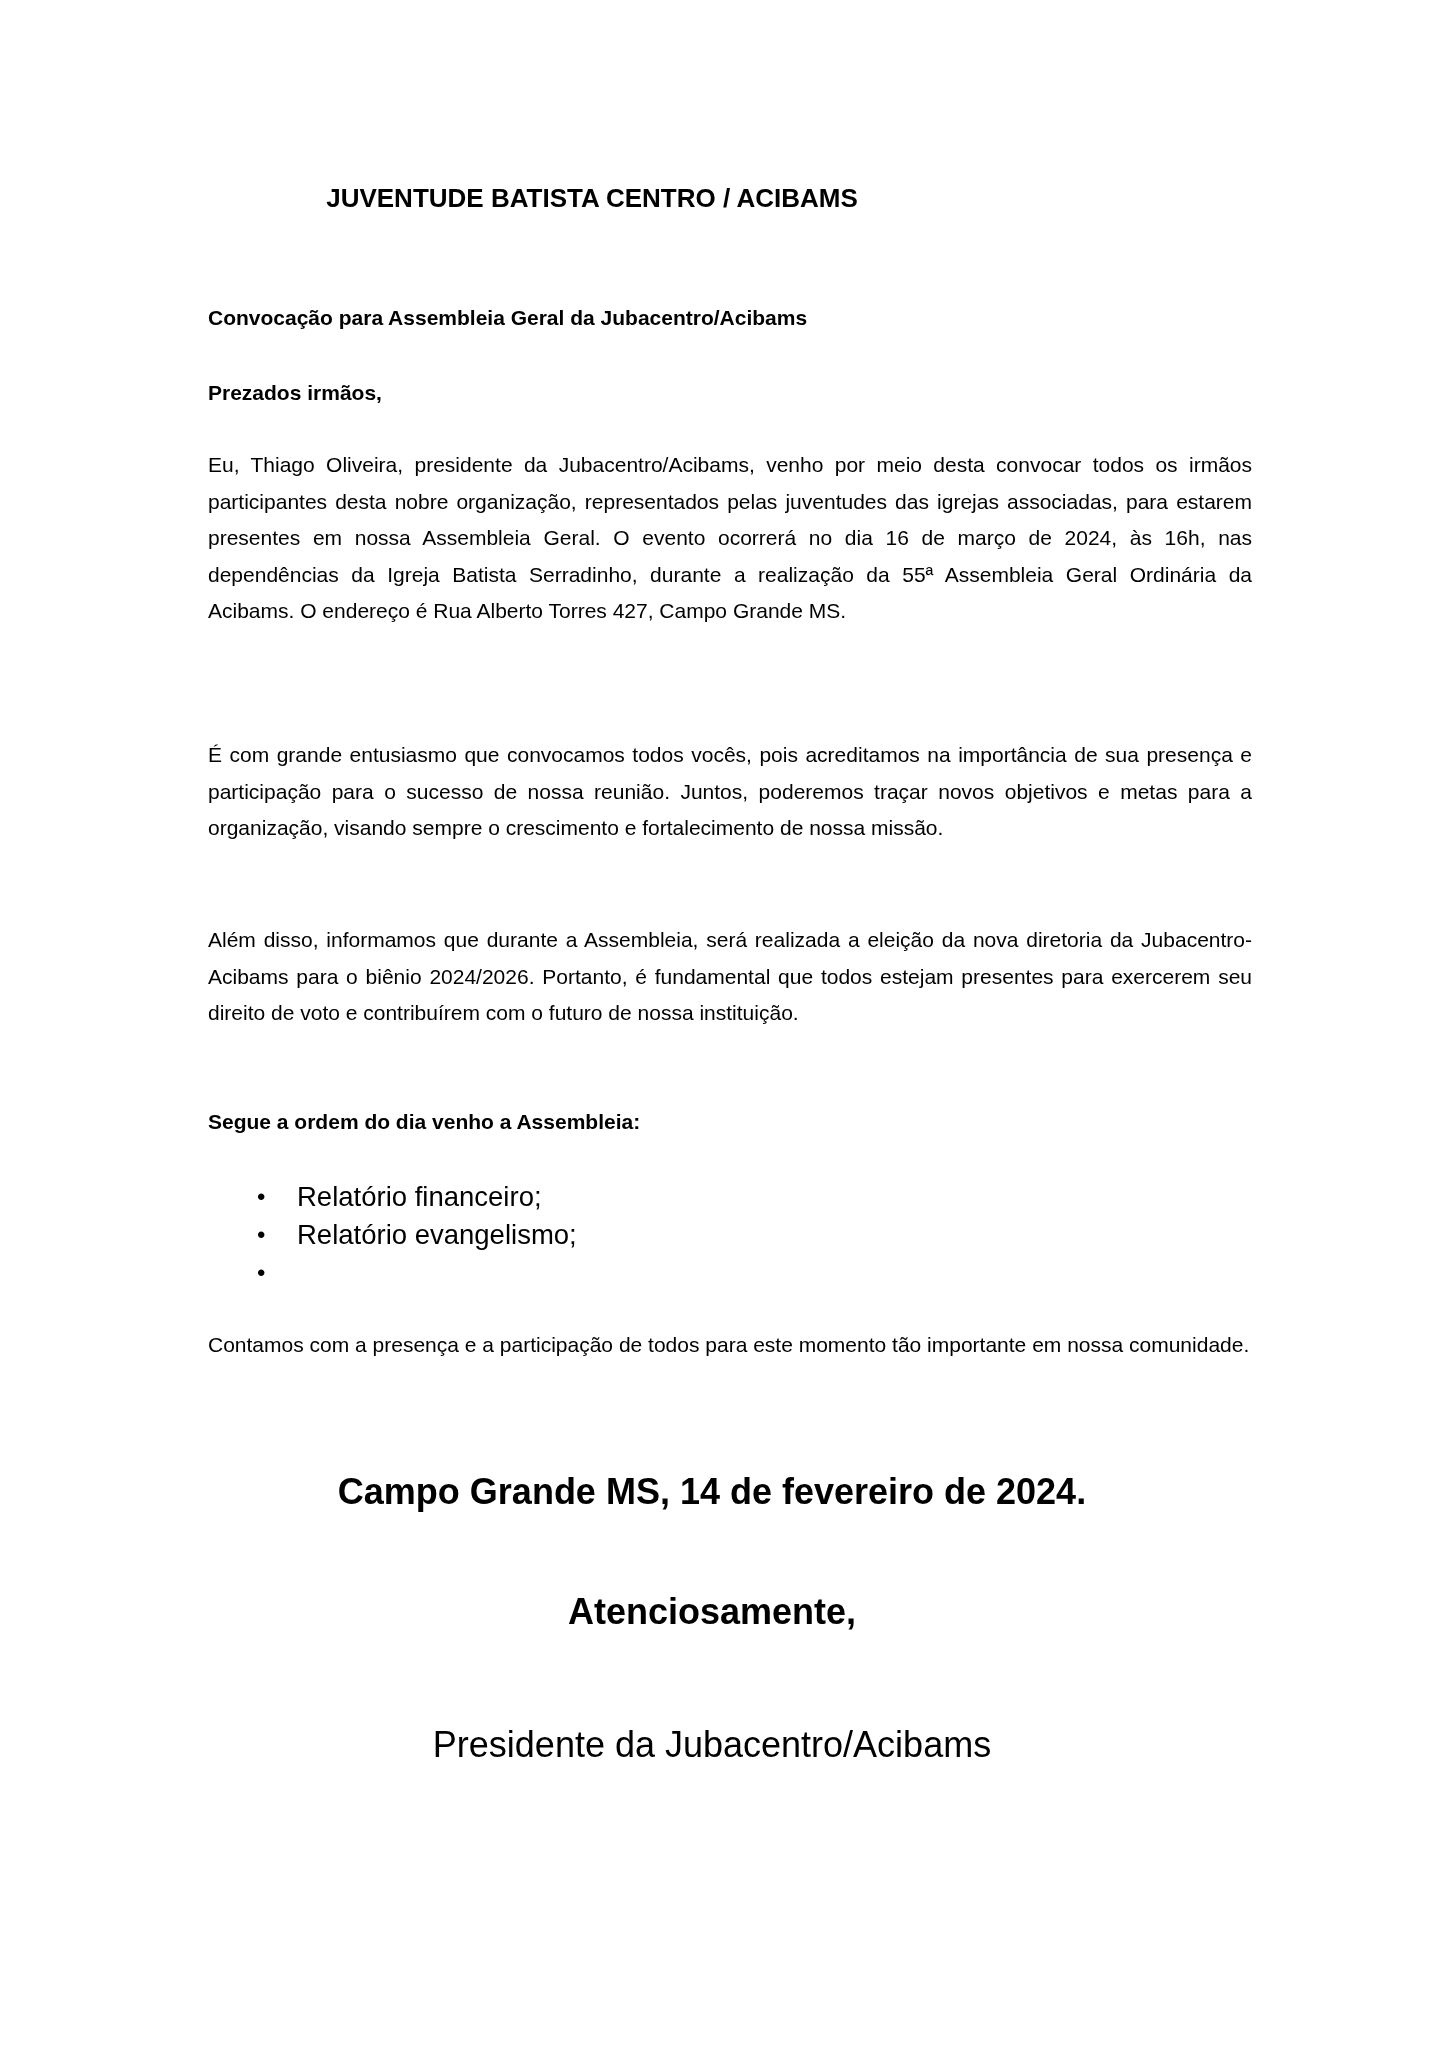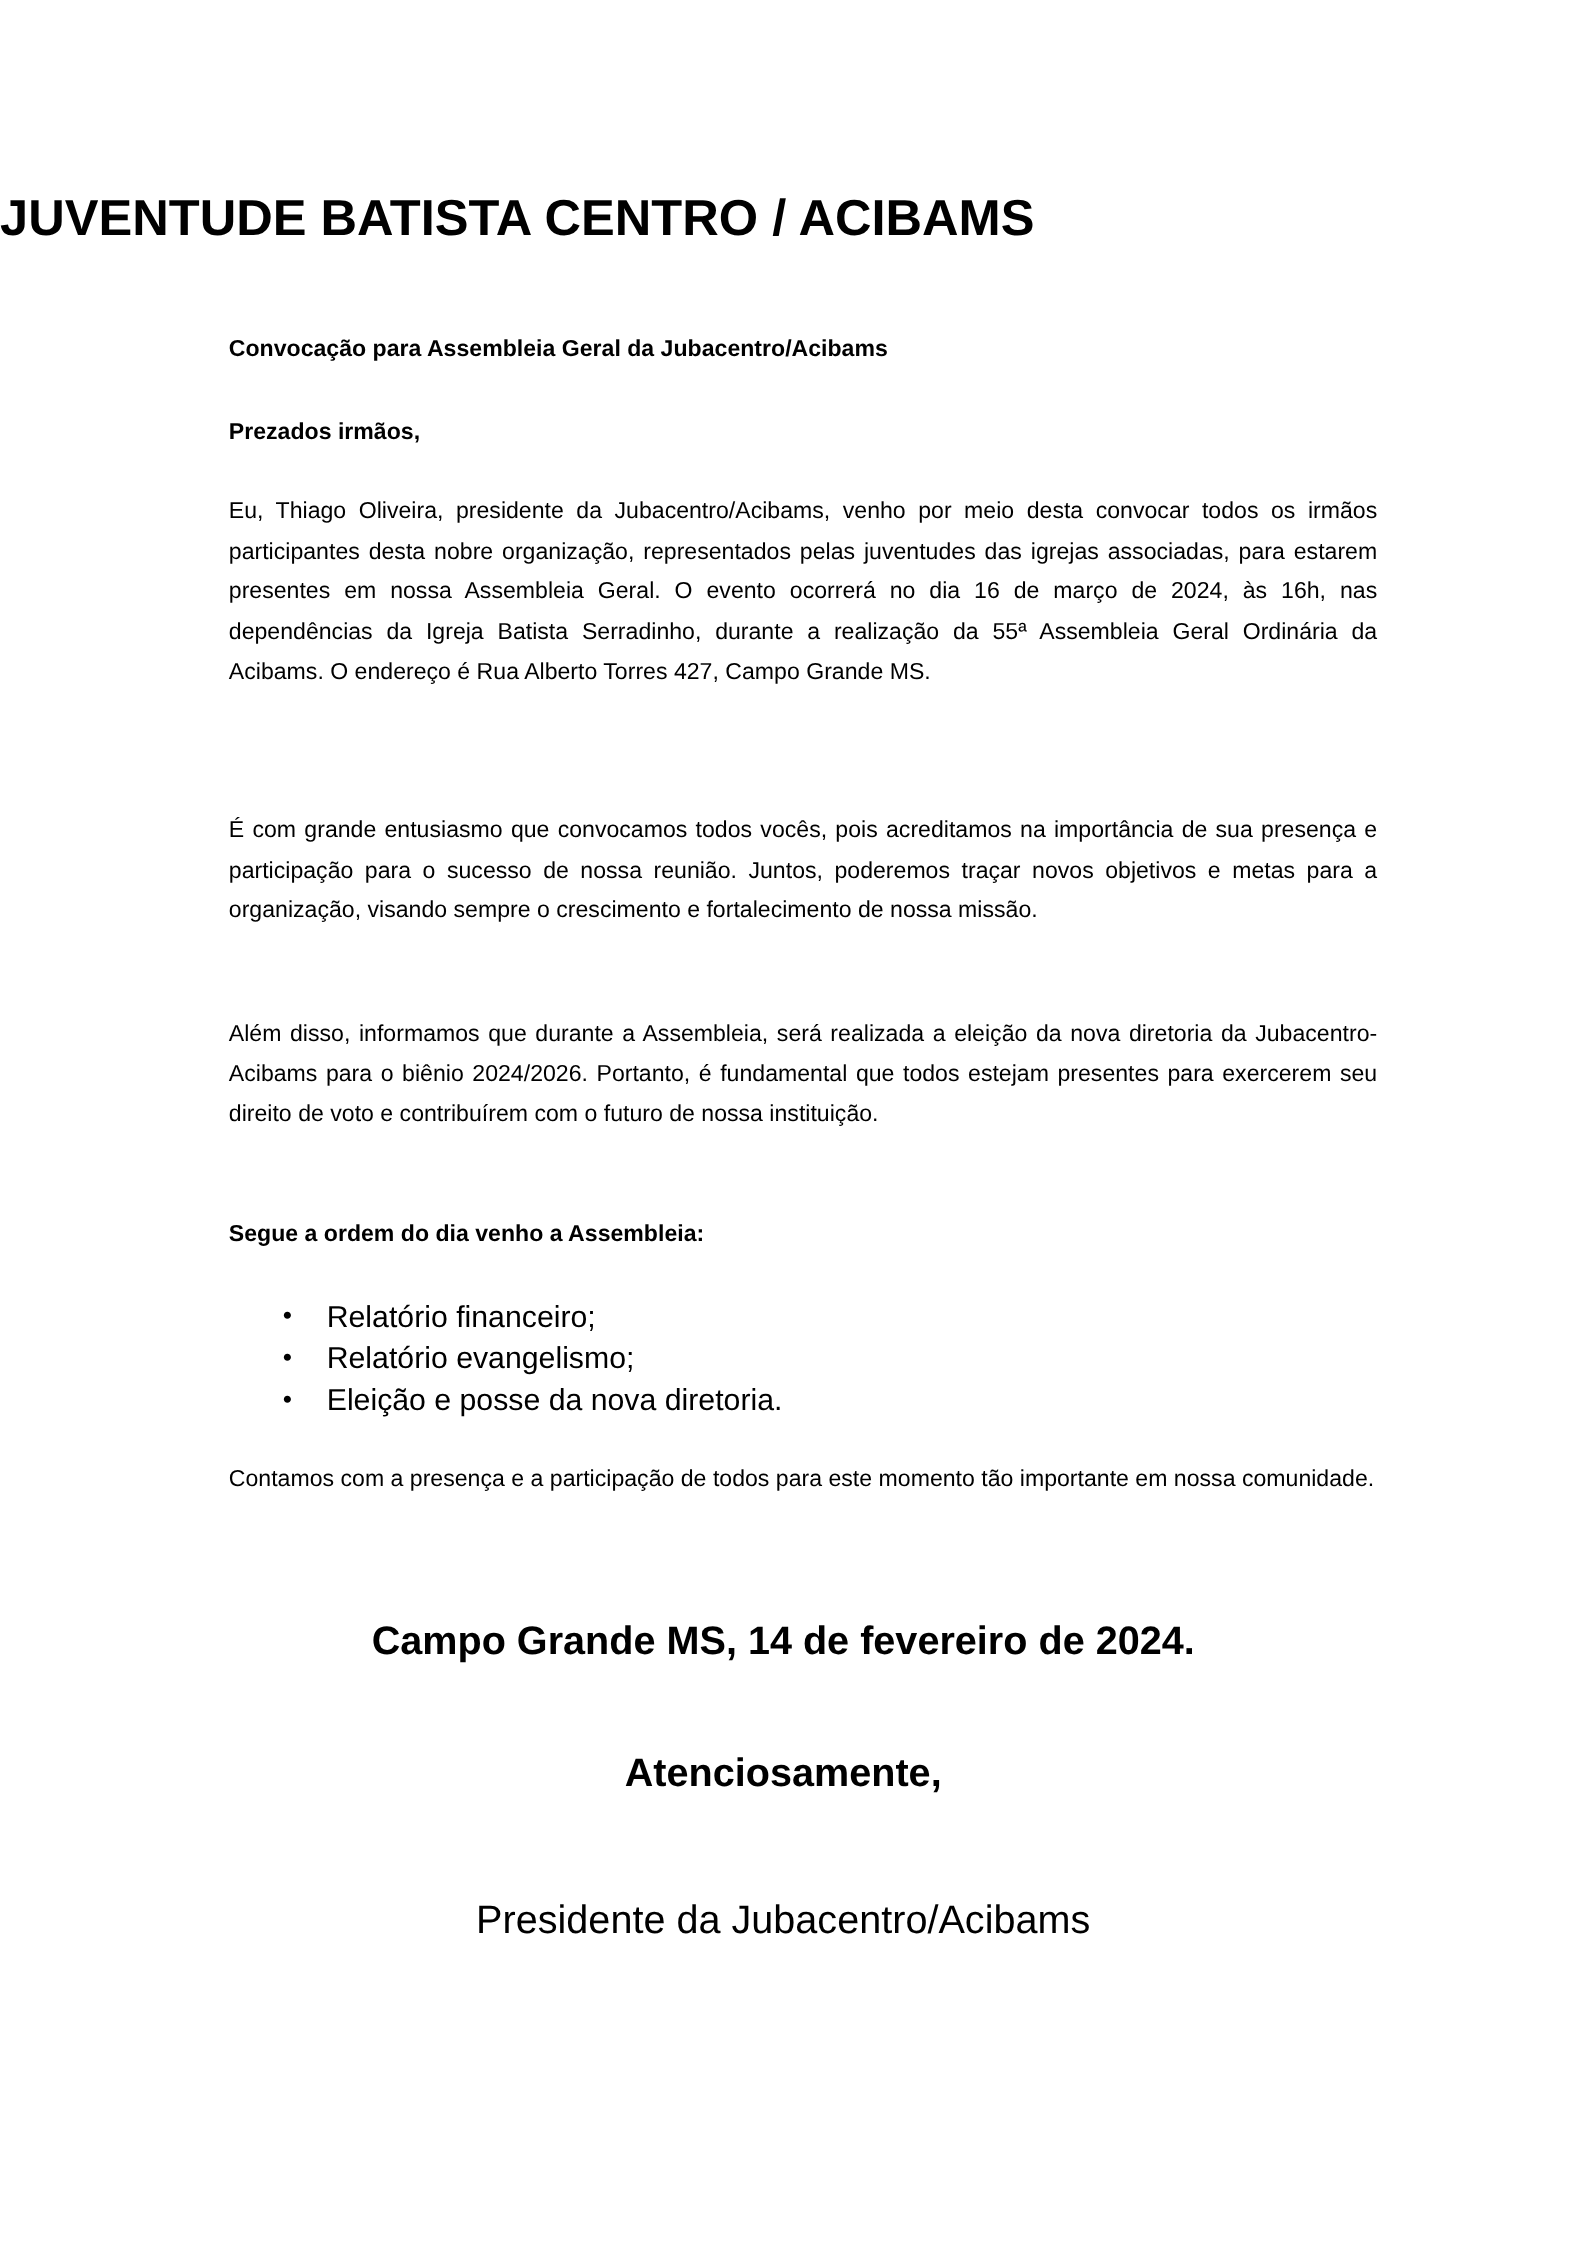--- a/index.html
+++ b/index.html
@@ -20,21 +20,22 @@
       left: 0; top: 0;
       width: 1448px;
       height: 2048px;
       background: #ffffff;
     }
     .title {
       position: absolute;
       left: 0;
       width: 1184px;
       top: 172px;
-      font-size: 46px;
+      text-align: center;
+      font-size: 26px;
       font-weight: bold;
       letter-spacing: 0px;
       line-height: 52px;
       margin: 0;
     }
     .content {
       position: absolute;
       left: 208px;
       width: 1044px;
       font-size: 21px;
@@ -107,21 +108,20 @@
     <li class="agenda-item">
       <span class="bullet">•</span>
       <span>Relatório financeiro;</span>
     </li>
     <li class="agenda-item">
       <span class="bullet">•</span>
       <span>Relatório evangelismo;</span>
     </li>
     <li class="agenda-item">
       <span class="bullet">•</span>
-      <span>Eleição e posse da nova diretoria.</span>
     </li>
   </ul>
 
   <p class="content justify closing">Contamos com a presença e a participação de todos para este momento tão importante em nossa comunidade.</p>
 
   <p class="center-line date-line">Campo Grande MS, 14 de fevereiro de 2024.</p>
 
   <p class="center-line regards-line">Atenciosamente,</p>
 
 

